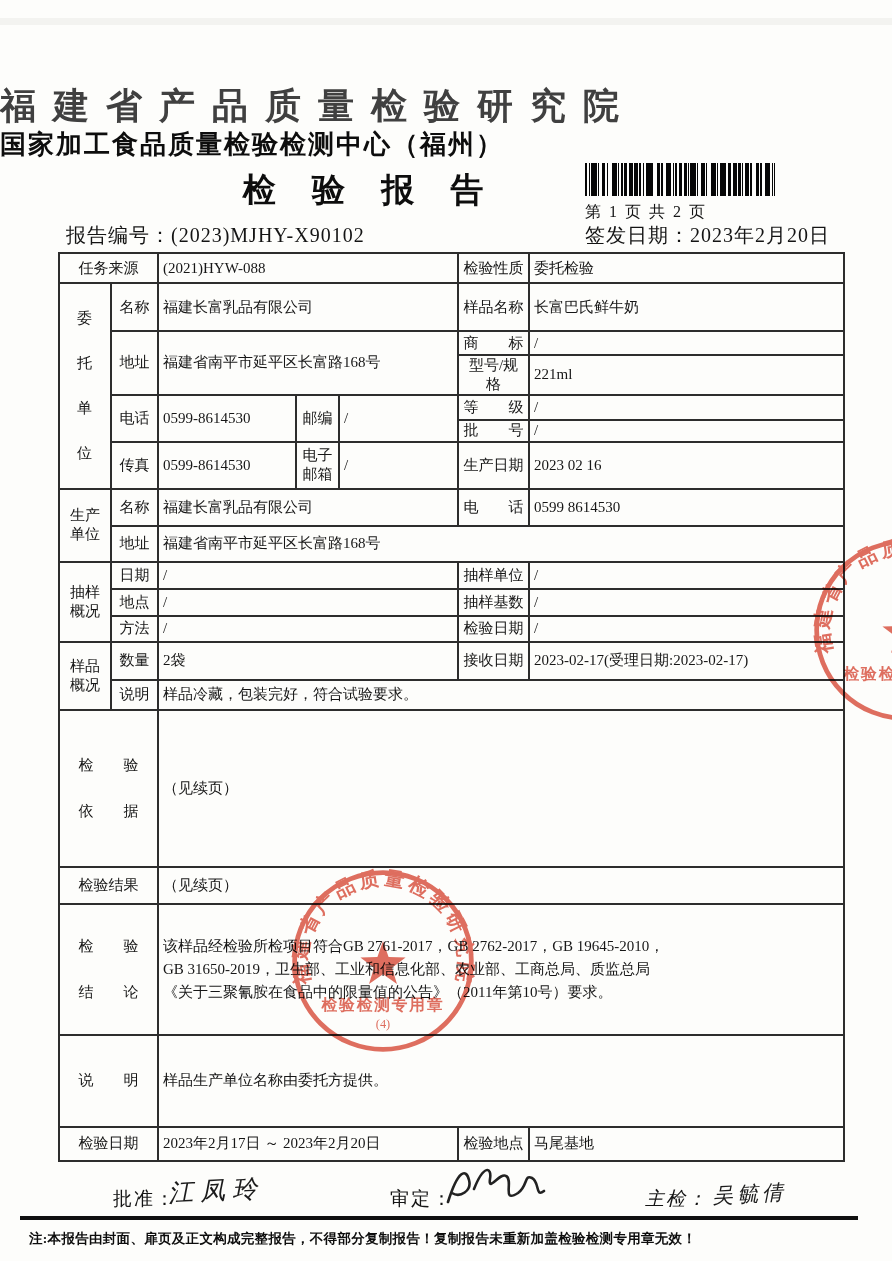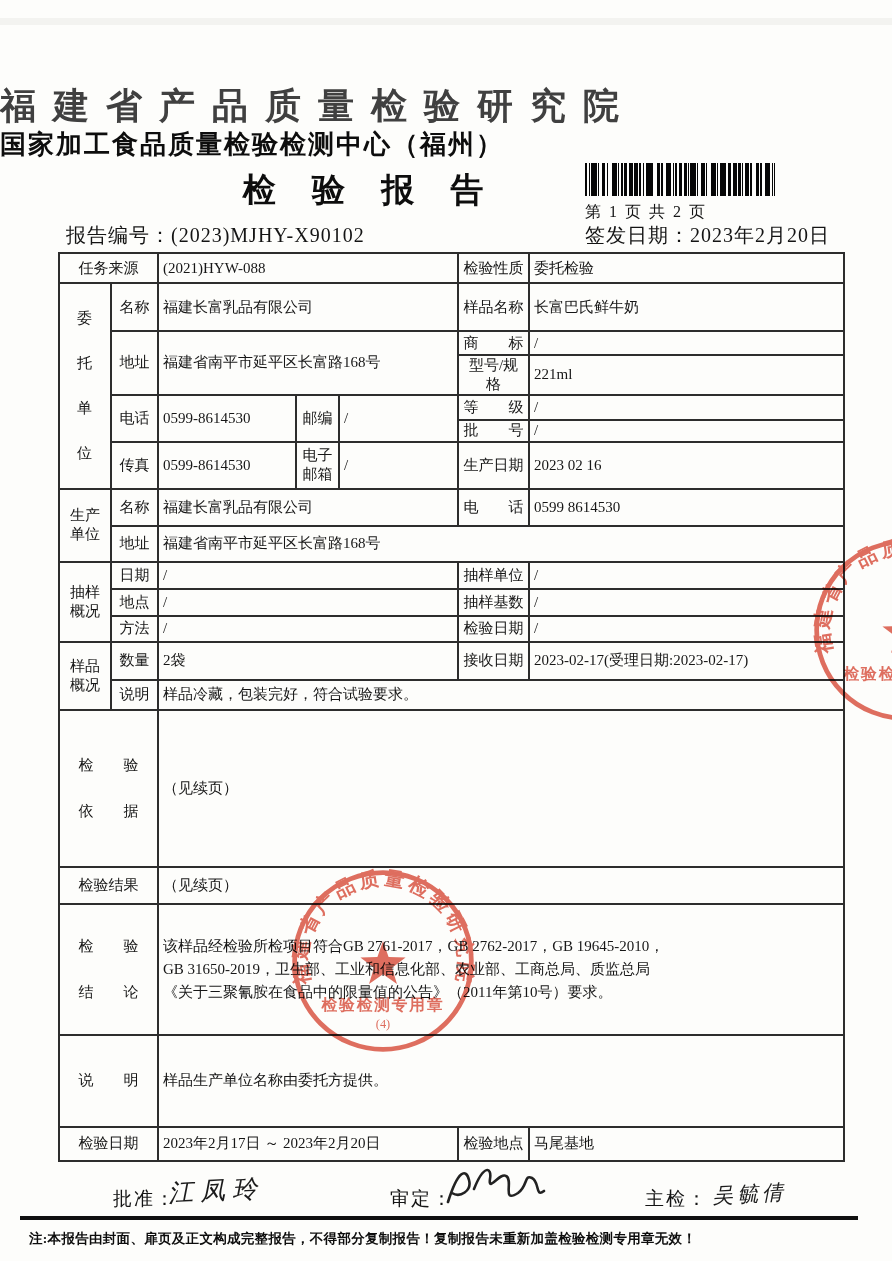--- a/index.html
+++ b/index.html
@@ -236,18 +236,18 @@
     <text x="100" y="152" text-anchor="middle" font-family="Liberation Serif, DejaVu Serif, serif" font-weight="bold" font-size="16.5" letter-spacing="2" fill="#d94f3d">检验检测专用章</text>
     <text x="100" y="171" text-anchor="middle" font-family="Liberation Serif, DejaVu Serif, serif" font-size="13" fill="#d94f3d">(4)</text>
   </svg>
 
   <div class="sig-label" style="left:113px;top:1186px;">批准：</div>
   <div class="sig-name sig-approve-name">江凤玲</div>
   <div class="sig-label" style="left:390px;top:1186px;">审定：</div>
   <svg class="sig-scribble" width="115" height="52" viewBox="0 0 115 52">
     <path d="M10 40 C 20 8, 28 6, 31 18 C 34 29, 22 36, 14 31 M36 27 C 46 2, 54 5, 52 17 C 50 31, 62 10, 68 14 C 76 18, 63 42, 80 31 C 90 24, 86 12, 94 16 C 102 20, 97 36, 106 29" stroke="#222" stroke-width="2.6" fill="none" stroke-linecap="round"></path>
   </svg>
-  <div class="sig-label" style="left:645px;top:1186px;">主检：</div>
+  <div class="sig-label" style="left:645px;top:1186px;font-style:italic;">主检：</div>
   <div class="sig-name sig-chief-name">吴毓倩</div>
 
   <div class="footer-rule"></div>
   <div class="footer-note">注:本报告由封面、扉页及正文构成完整报告，不得部分复制报告！复制报告未重新加盖检验检测专用章无效！</div>
 </div>
 
 </body></html>

